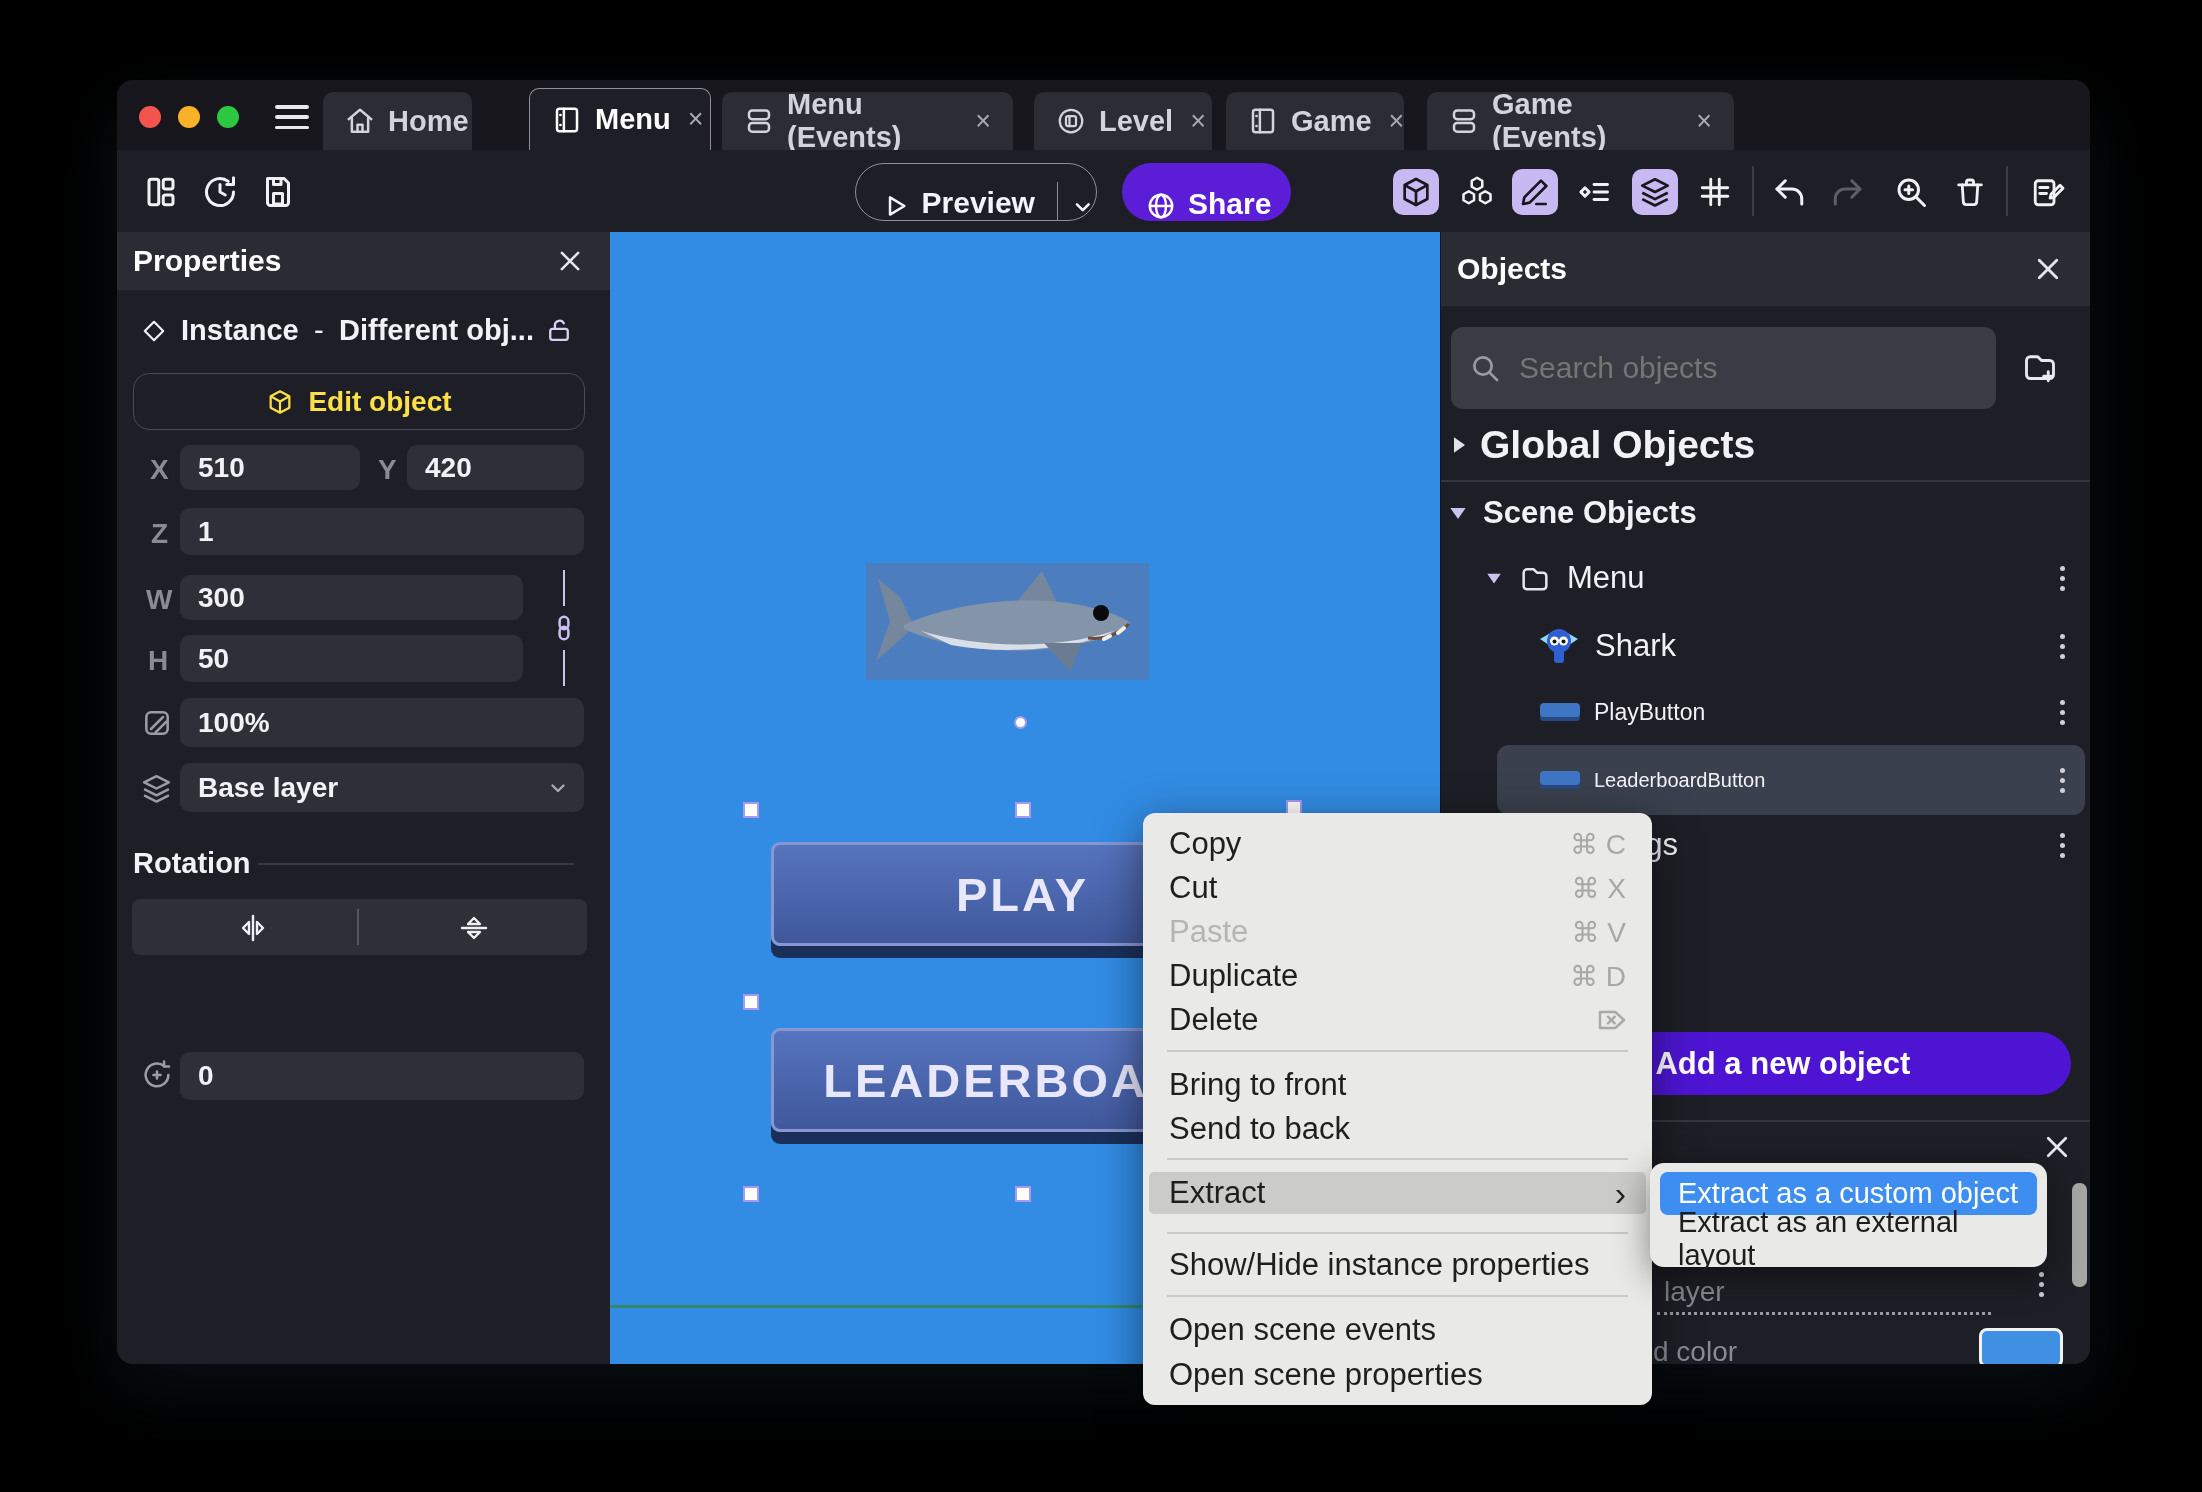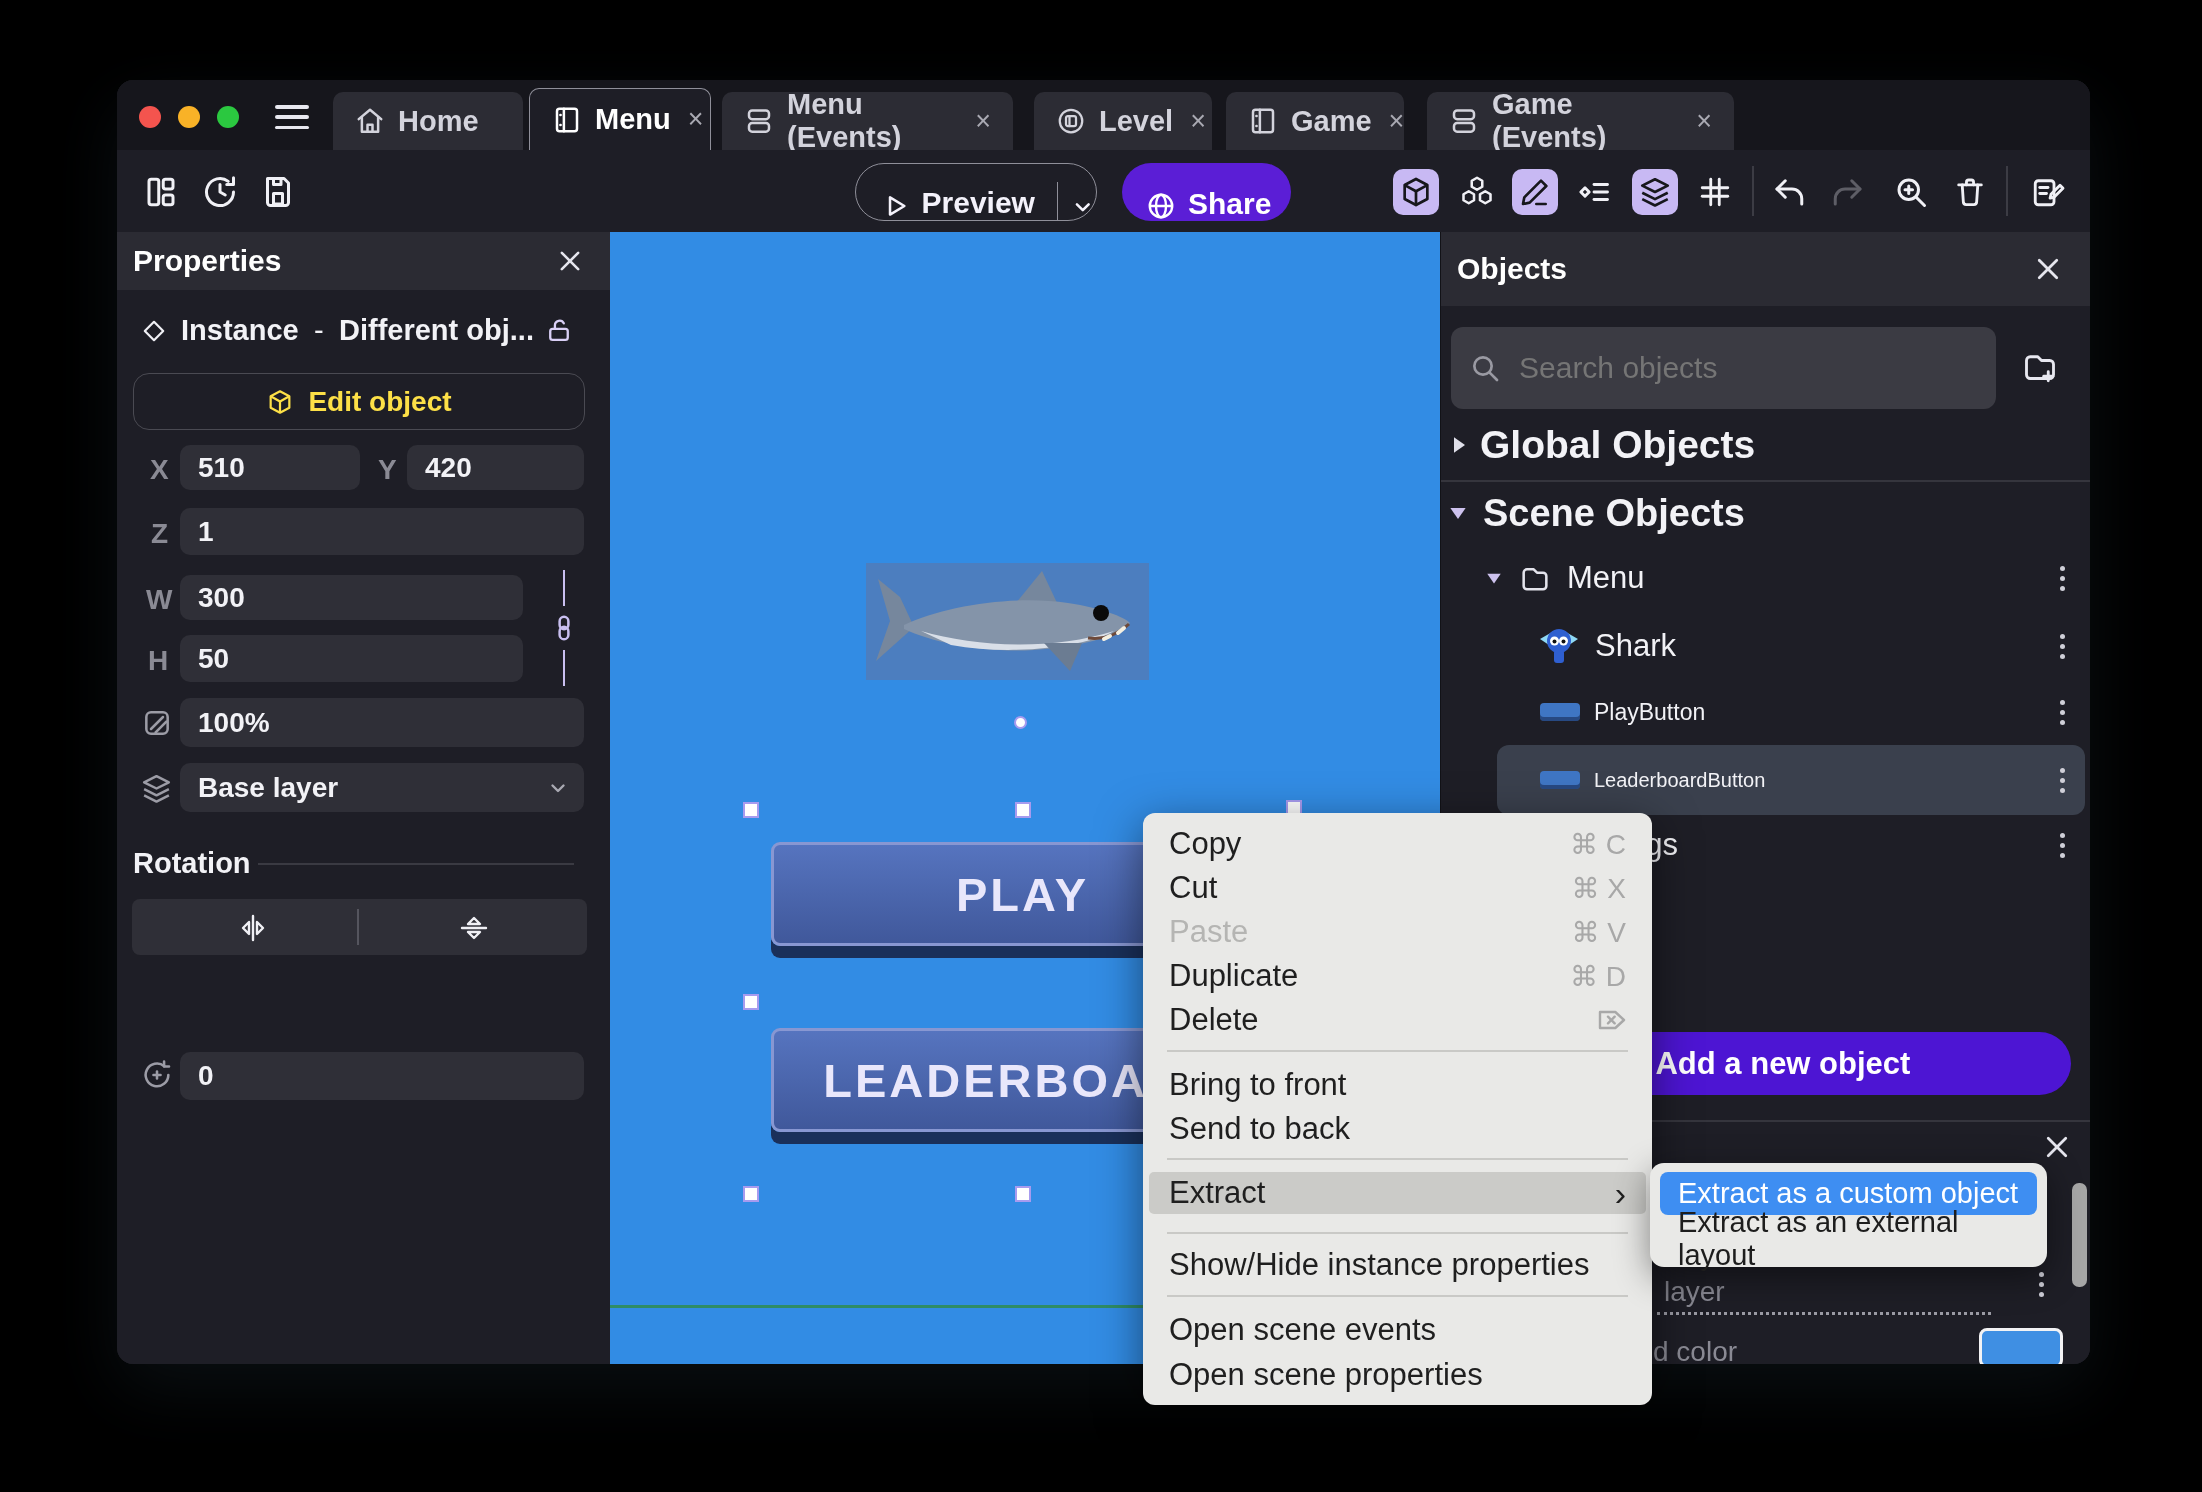--- a/index.html
+++ b/index.html
@@ -80,21 +80,21 @@
   <div class="titlebar">
     <div class="light" style="left:22px;background:#F4544E;"></div>
     <div class="light" style="left:61px;background:#F9B227;"></div>
     <div class="light" style="left:100px;background:#2BC840;"></div>
     <div class="hamburger">
           <span></span>
           <span></span>
           <span></span>
         </div>
 
-    <div class="tab" style="left:216px;width:190px;">
+    <div class="tab" style="left:206px;width:149px;">
       <svg class="ic tabicon" viewBox="0 0 24 24" fill="none" stroke="currentColor" stroke-width="2" stroke-linecap="round" stroke-linejoin="round">
             <path d="M3 10.5L12 3l9 7.5"></path>
             <path d="M5.5 9v11.5h13V9"></path>
             <path d="M10 20.5v-5.5h4v5.5"></path>
           </svg>
       <span>Home</span>
     </div>
 
     <div class="tab active" style="left:412px;width:182px;">
       <svg class="ic tabicon" viewBox="0 0 24 24" fill="none" stroke="currentColor" stroke-width="2" stroke-linecap="round" stroke-linejoin="round">
@@ -414,21 +414,21 @@
           <line x1="14.5" y1="17.5" x2="20.5" y2="17.5"></line>
         </svg>
 
     <div class="orow" style="top:185px;">
       <div class="tri-r" style="margin-left:12px;border-left-color:#E0E0EA;transform:scale(.85);"></div>
       <span style="margin-left:14px;font-size:39px;font-weight:700;">Global Objects</span>
     </div>
     <div class="abs" style="left:0;top:248px;width:650px;height:1.5px;background:#35353D;"></div>
     <div class="orow" style="top:253px;">
       <div class="tri-d" style="margin-left:8px;border-top-color:#CDC2EE;transform:scale(.85);"></div>
-      <span style="margin-left:16px;font-size:38px;font-weight:700;">Scene Objects</span>
+      <span style="margin-left:16px;font-size:31px;font-weight:700;">Scene Objects</span>
     </div>
 
     <div class="orow" style="top:318px;">
       <div class="tri-d" style="margin-left:44px;transform:scale(.75);"></div>
       <svg class="ic" style="margin-left:16px;" width="32" height="32" viewBox="0 0 24 24" fill="none" stroke="#E4E4EC" stroke-width="1.9" stroke-linejoin="round">
             <path d="M3.5 8A2.5 2.5 0 0 1 6 5.5h5L13.5 8H18a2.5 2.5 0 0 1 2.5 2.5V18A2.5 2.5 0 0 1 18 20.5H6A2.5 2.5 0 0 1 3.5 18z"></path>
           </svg>
       <span style="margin-left:16px;font-size:31px;">Menu</span>
       <div class="kebab">
             <i></i>

